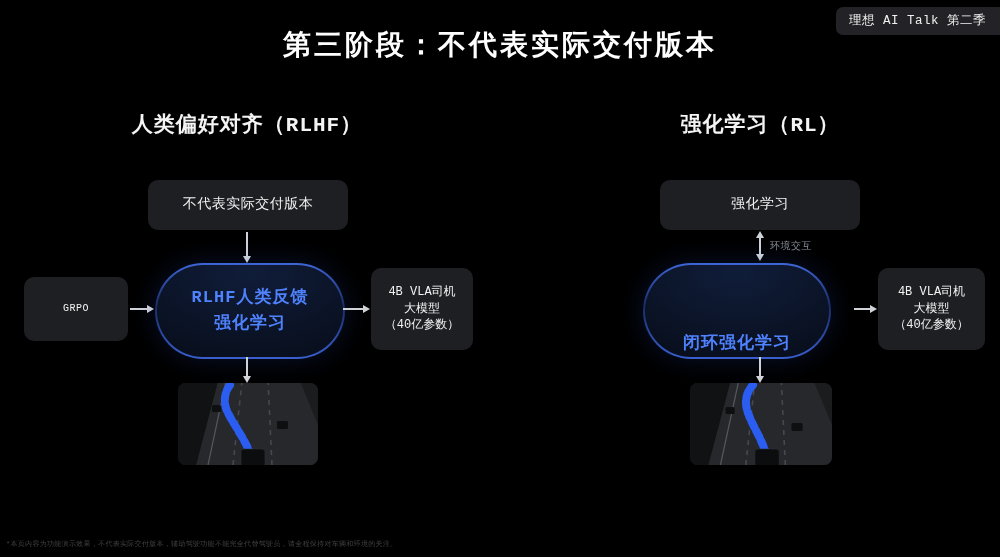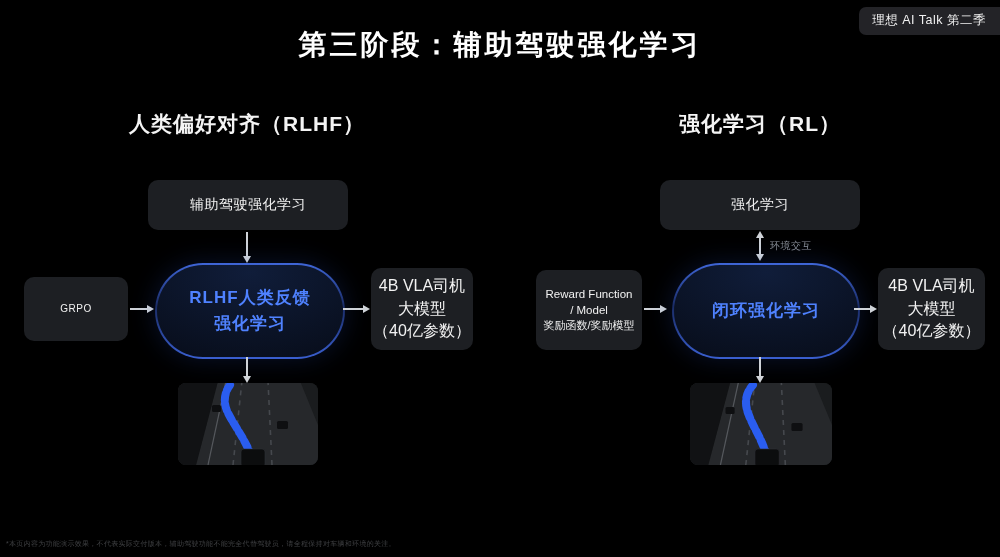--- a/index.html
+++ b/index.html
@@ -1,18 +1,18 @@
 <!DOCTYPE html>
 <html><head>
 <meta charset="utf-8">
 <style>
   html,body { margin:0; padding:0; background:#000; }
   .slide {
     position:relative; width:1000px; height:557px; background:#000;
-    font-family:Liberation Sans, sans-serif; color:#fff; overflow:hidden;
+    font-family:Liberation Mono, monospace; color:#fff; overflow:hidden;
   }
 
   
   .badge {
     position:absolute; top:7px; right:0;
     background:#232327; border-radius:7px 0 0 7px;
     padding:5px 14px 6px 13px; font-size:12.5px; color:#f0f0f0; letter-spacing:.5px;
   }
 
   .title {
@@ -28,21 +28,21 @@
   .col-heading.right { left:610px; }
 
   
   .box {
     position:absolute; background:#1d1f23; border-radius:10px;
     display:flex; flex-direction:column; align-items:center; justify-content:center;
     text-align:center; color:#f2f2f2; line-height:1.4;
   }
   .box.topbox { font-size:14px; letter-spacing:.5px; }
   .box.grpo   { font-size:10px; letter-spacing:.5px;justify-content:center; }
-  .box.model  { font-size:16px; }
+  .box.model  { font-size:12px; }
   .box.reward { font-size:11.5px; }
   .box.reward .cn { font-size:11px; }
 
   
   .pill {
     position:absolute; border-radius:60px; border:2px solid transparent;
     background:
       radial-gradient(130% 160% at 50% 8%, #101d3a 0%, #070c18 72%) padding-box,
       linear-gradient(180deg, #3f66d8 0%, #1a2c66 45%, #3a5fd0 100%) border-box;
     box-shadow:0 0 26px rgba(45,90,220,.20);
@@ -89,27 +89,27 @@
 </style>
 </head>
 <body>
 
 <div class="slide">
 
   <div class="badge">
     <span>理想 AI Talk 第二季</span>
   </div>
 
-  <h1 class="title">第三阶段：辅助驾驶强化学习</h1>
+  <h1 class="title">第三阶段：不代表实际交付版本</h1>
 
   <div class="col-heading right">强化学习（RL）</div>
   <div class="col-heading left">人类偏好对齐（RLHF）</div>
 
   <div class="box topbox" style="left:148px; top:180px; width:200px; height:50px;">
-    <span>辅助驾驶强化学习</span>
+    <span>不代表实际交付版本</span>
   </div>
 
   <div class="arrow-d" style="left:246px; top:232px; height:25px;"></div>
 
   <div class="box grpo" style="left:24px; top:277px; width:104px; height:64px;">
     <span>GRPO</span>
   </div>
 
   <div class="arrow-r" style="left:130px; top:308px; width:18px;"></div>
 
@@ -145,29 +145,24 @@
     </svg>
   </div>
 
   <div class="box topbox" style="left:660px; top:180px; width:200px; height:50px;">
     <span>强化学习</span>
   </div>
 
   <div class="arrow-ud" style="left:759px; top:237px; height:18px;"></div>
   <div class="interaction-label" style="left:770px; top:239px;text-align:right;">环境交互</div>
 
-  <div class="box reward" style="left:536px; top:270px; width:106px; height:80px;">
-    <span>Reward Function</span>
-    <span>/ Model</span>
-    <span class="cn">奖励函数/奖励模型</span>
-  </div>
 
   <div class="arrow-r" style="left:644px; top:308px; width:17px;"></div>
 
-  <div class="pill" style="left:672px; top:263px; width:184px; height:92px;">
+  <div class="pill" style="left:643px; top:263px; width:184px; height:92px;justify-content:flex-end;">
     <span class="pill-text">闭环强化学习</span>
   </div>
 
   <div class="arrow-r" style="left:854px; top:308px; width:17px;"></div>
 
   <div class="box model" style="left:878px; top:268px; width:107px; height:82px;">
     <span>4B VLA司机</span>
     <span>大模型</span>
     <span>（40亿参数）</span>
   </div>

